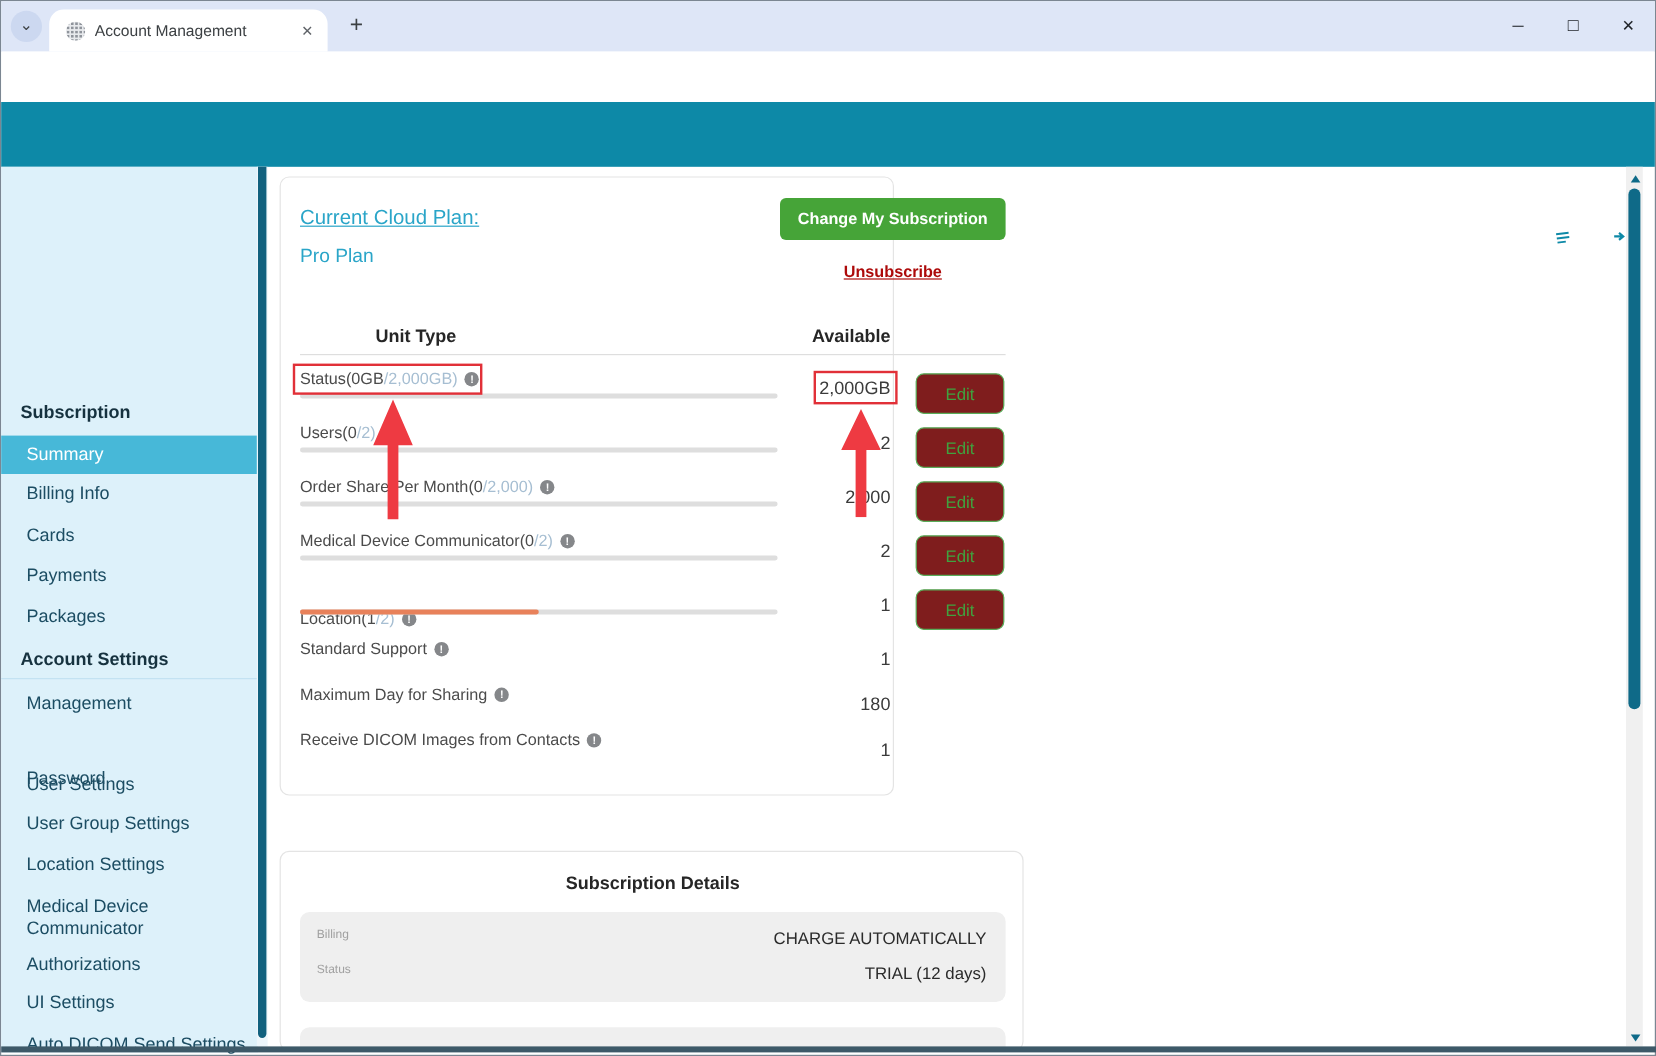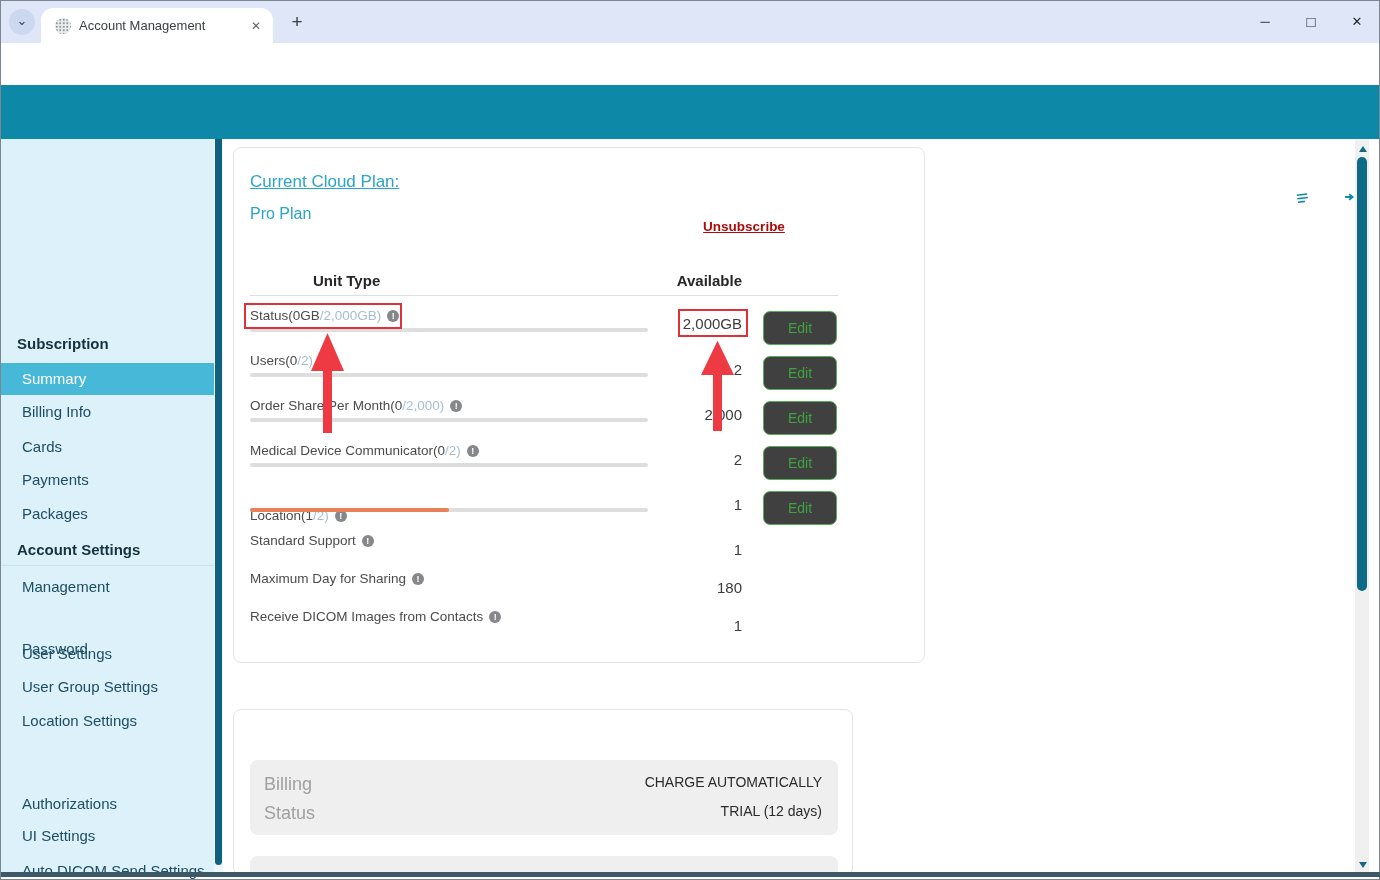--- a/index.html
+++ b/index.html
@@ -42,43 +42,43 @@
   .side-i { left:21px; width:185px; font-size:15px; color:#1c4d63; line-height:18px; cursor:pointer; }
   .side-i.wrap2 { width:155px; }
   .side-active { left:0; top:224px; width:214px; height:32px; background:#47b8d8; }
   .side-active .side-i { position:absolute; top:7px; color:#fff; }
   .side-div { left:0; top:426px; width:214px; height:1px; background:#c3e2f2; }
   .side-sb-track { left:213px; top:138px; width:9px; height:733px; background:#edf6fb; }
   .side-sb-thumb { left:214px; top:138px; width:7px; height:726px; background:#11617e; border-radius:0 0 4px 4px; }
 
   
   .card { background:#fff; border:1px solid #e4e4e4; border-radius:8px; }
-  #card-plan { left:232px; top:146px; width:692px; height:516px; }
+  #card-plan { left:232px; top:146px; width:512px; height:516px; }
   #card-details { left:232px; top:708px; width:620px; height:167px; overflow:hidden; }
 
   .plan-heading { left:16px; top:24px; font-size:17px; color:#2aa5c8; text-decoration:underline; }
   .plan-name { left:16px; top:57px; font-size:16px; color:#2aa5c8; }
   .change-btn { left:416px; top:17px; width:188px; height:35px; background:#46a438; border:none; border-radius:5px; color:#fff; font-weight:bold; font-size:13.5px; font-family:inherit; cursor:pointer; }
   .unsub { left:416px; top:71px; width:188px; text-align:center; font-size:13.5px; font-weight:bold; color:#ad0a0a; text-decoration:underline; cursor:pointer; }
   .col-h { top:124px; font-size:15px; font-weight:bold; color:#262626; }
   .col-h.unit { left:33px;margin-left:46px; }
   .col-h.avail { left:368px; width:140px; text-align:right; }
   .head-div { left:16px; width:588px; top:147px; height:1px; background:#dedede; }
 
   .u-label { left:16px; height:18px; font-size:13.5px; color:#4b4b4b; white-space:nowrap; }
   .u-label .sub { color:#a6bed2; }
   .info-ic { display:inline-block; width:12px; height:12px; margin-left:6px; border-radius:50%; background:#85878a; color:#fff; font-size:9px; font-weight:bold; text-align:center; line-height:12px; vertical-align:1px; cursor:pointer; }
   .u-bar { left:16px; width:398px; height:4px; background:#dedede; border-radius:2px; }
   .u-fill { position:absolute; left:0; top:0; height:4px; background:#e8815a; border-radius:2px; }
   .u-val { left:368px; width:140px; height:18px; text-align:right; font-size:15px; color:#3b3b3b; }
-  .edit-btn { left:529px; width:74px; height:34px; background:#404040; border:1.5px solid #59ad59; border-radius:7px; color:#3fa33f; font-size:14px; font-family:inherit; cursor:pointer; }
+  .edit-btn { left:529px; width:74px; height:34px; background:#7f1d1d; border:1.5px solid #59ad59; border-radius:7px; color:#3fa33f; font-size:14px; font-family:inherit; cursor:pointer; }
 
   .details-title { left:0; top:18px; width:620px; text-align:center; font-size:15px; font-weight:bold; color:#262626; }
   .gray-box { left:16px; width:588px; background:#efefef; border-radius:8px; }
-  .d-label { left:14px; font-size:18px; color:#a0a0a0; }
+  .d-label { left:14px; font-size:10px; color:#a0a0a0; }
   .d-value { right:16px; font-size:14px; font-weight:normal; color:#2b2b2b; text-align:right; }
 
   
   .ann-box { border:2px solid #e13038; z-index:50; }
   .ann-arrow { z-index:50; }
 
   
   .main-sb-track { left:1354px; top:138px; width:14px; height:733px; background:#f0f0f0; }
   .main-sb-thumb { left:1356px; top:156px; width:10px; height:434px; background:#0f6a88; border-radius:5px; }
   .tri-up { left:1358px; top:145px; width:0; height:0; border-left:4px solid transparent; border-right:4px solid transparent; border-bottom:6px solid #0e6a88; }
@@ -162,31 +162,33 @@
     <div class="abs side-i" style="top:366px;">Packages</div>
 
     <div class="abs side-h" style="top:402px;">Account Settings</div>
     <div class="abs side-div"></div>
 
     <div class="abs side-i" style="top:439px;">Management</div>
     <div class="abs side-i" style="top:501px;">Password</div>
     <div class="abs side-i" style="top:506px;">User Settings</div>
     <div class="abs side-i" style="top:539px;">User Group Settings</div>
     <div class="abs side-i" style="top:573px;">Location Settings</div>
+    <div class="abs side-i wrap2" style="top:608px;">Medical Device Communicator</div>
     <div class="abs side-i" style="top:656px;">Authorizations</div>
     <div class="abs side-i" style="top:688px;">UI Settings</div>
     <div class="abs side-i" style="top:723px;">Auto DICOM Send Settings</div>
 
   </div>
   <div class="abs side-sb-track"></div>
   <div class="abs side-sb-thumb"></div>
 
   <div class="abs card" id="card-plan">
     <div class="abs plan-heading">Current Cloud Plan:</div>
     <div class="abs plan-name">Pro Plan</div>
+    <button class="abs change-btn">Change My Subscription</button>
     <div class="abs unsub">Unsubscribe</div>
 
     <div class="abs col-h unit">Unit Type</div>
     <div class="abs col-h avail">Available</div>
     <div class="abs head-div"></div>
 
     <div class="abs u-label" style="top:160px;"><span>Status(0GB</span><span class="sub">/2,000GB)</span><span class="info-ic">!</span></div>
     <div class="abs u-bar" style="top:180px;"></div>
     <div class="abs u-val" style="top:167px;">2,000GB</div>
     <button class="abs edit-btn" style="top:163px;">Edit</button>
@@ -217,20 +219,21 @@
     <div class="abs u-val" style="top:393px;">1</div>
 
     <div class="abs u-label" style="top:423px;"><span>Maximum Day for Sharing</span><span class="info-ic">!</span></div>
     <div class="abs u-val" style="top:431px;">180</div>
 
     <div class="abs u-label" style="top:461px;"><span>Receive DICOM Images from Contacts</span><span class="info-ic">!</span></div>
     <div class="abs u-val" style="top:469px;">1</div>
   </div>
 
   <div class="abs card" id="card-details">
+    <div class="abs details-title">Subscription Details</div>
     <div class="abs gray-box" style="top:50px;height:75px;">
       <div class="abs d-label" style="top:14px;">Billing</div>
       <div class="abs d-value" style="top:14px;">CHARGE AUTOMATICALLY</div>
       <div class="abs d-label" style="top:43px;">Status</div>
       <div class="abs d-value" style="top:43px;">TRIAL (12 days)</div>
     </div>
     <div class="abs gray-box" style="top:146px;height:50px;"></div>
   </div>
 
   <div class="abs ann-box" style="left:243px;top:302px;width:158px;height:26px;"></div>

